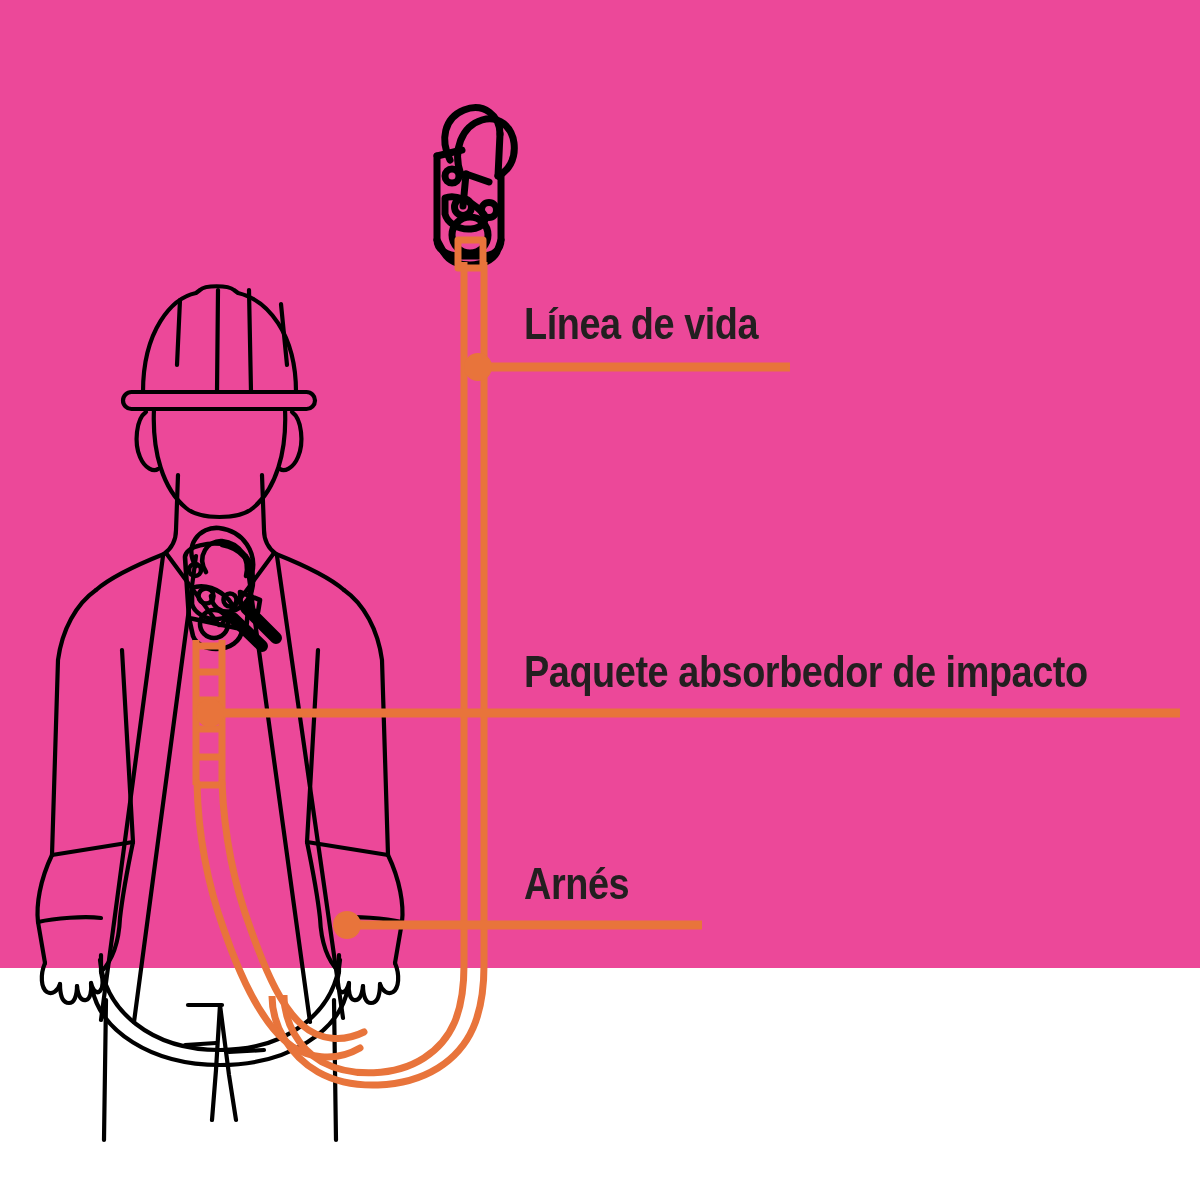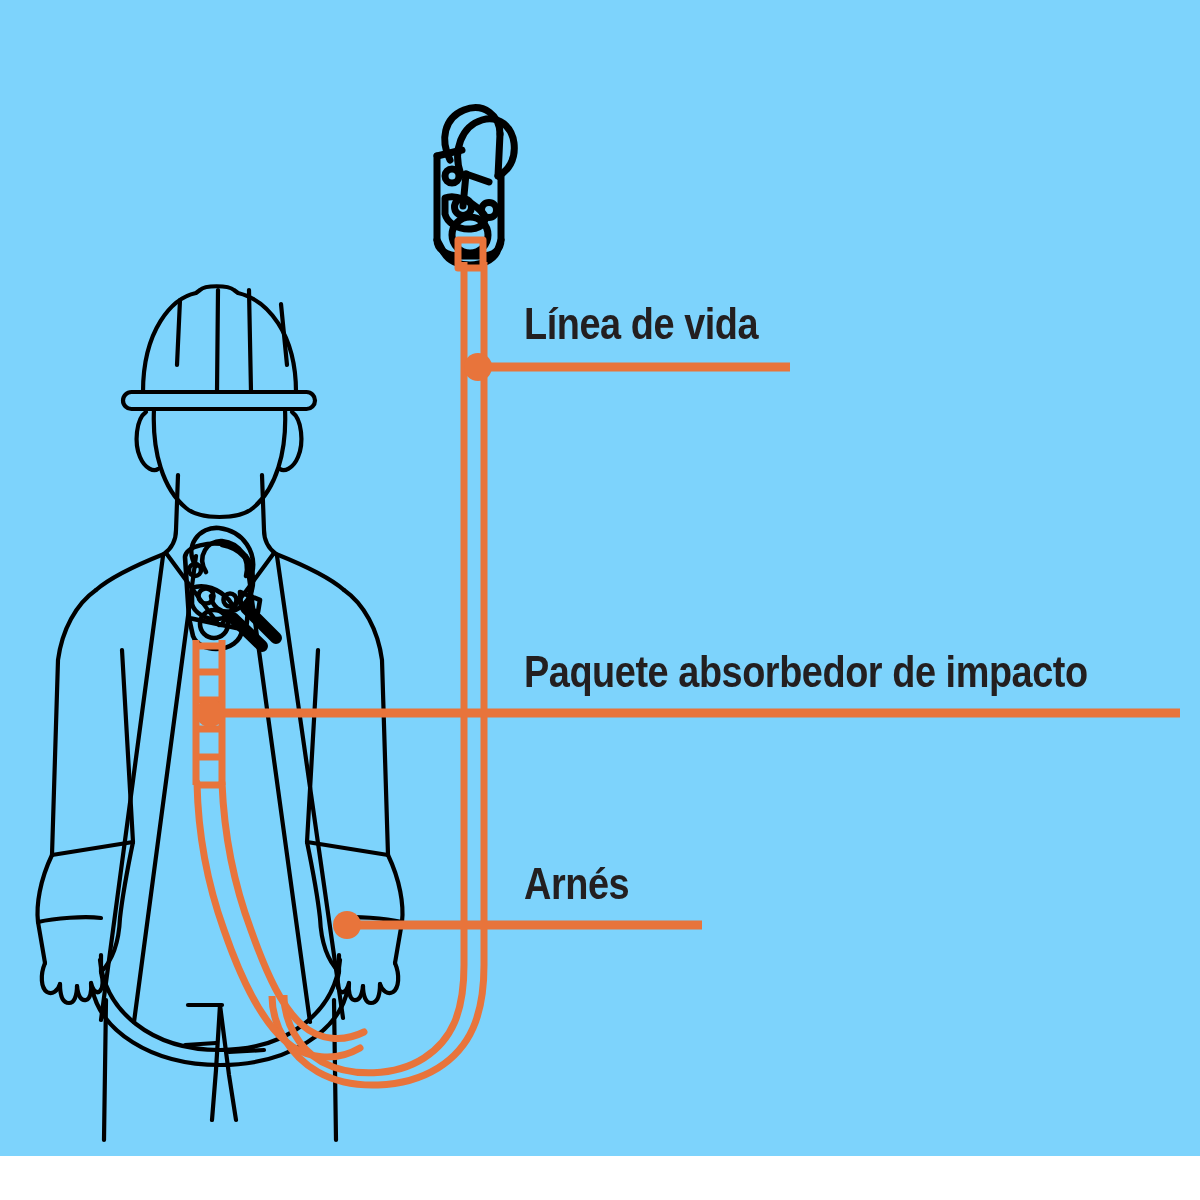--- a/index.html
+++ b/index.html
@@ -9,22 +9,22 @@
   }
   body {
     width: 1200px;
     height: 1200px;
     overflow: hidden;
     font-family: "Liberation Sans", sans-serif;
   }
   #stage {
     position: relative;
     width: 1200px;
-    height: 1156px;
-    background: #7dd3fc;
+    height: 968px;
+    background: #ec4899;
   }
   #diagram {
     position: absolute;
     left: 0;
     top: 0;
     width: 1200px;
     height: 1200px;
     display: block;
   }
   .label-text {

